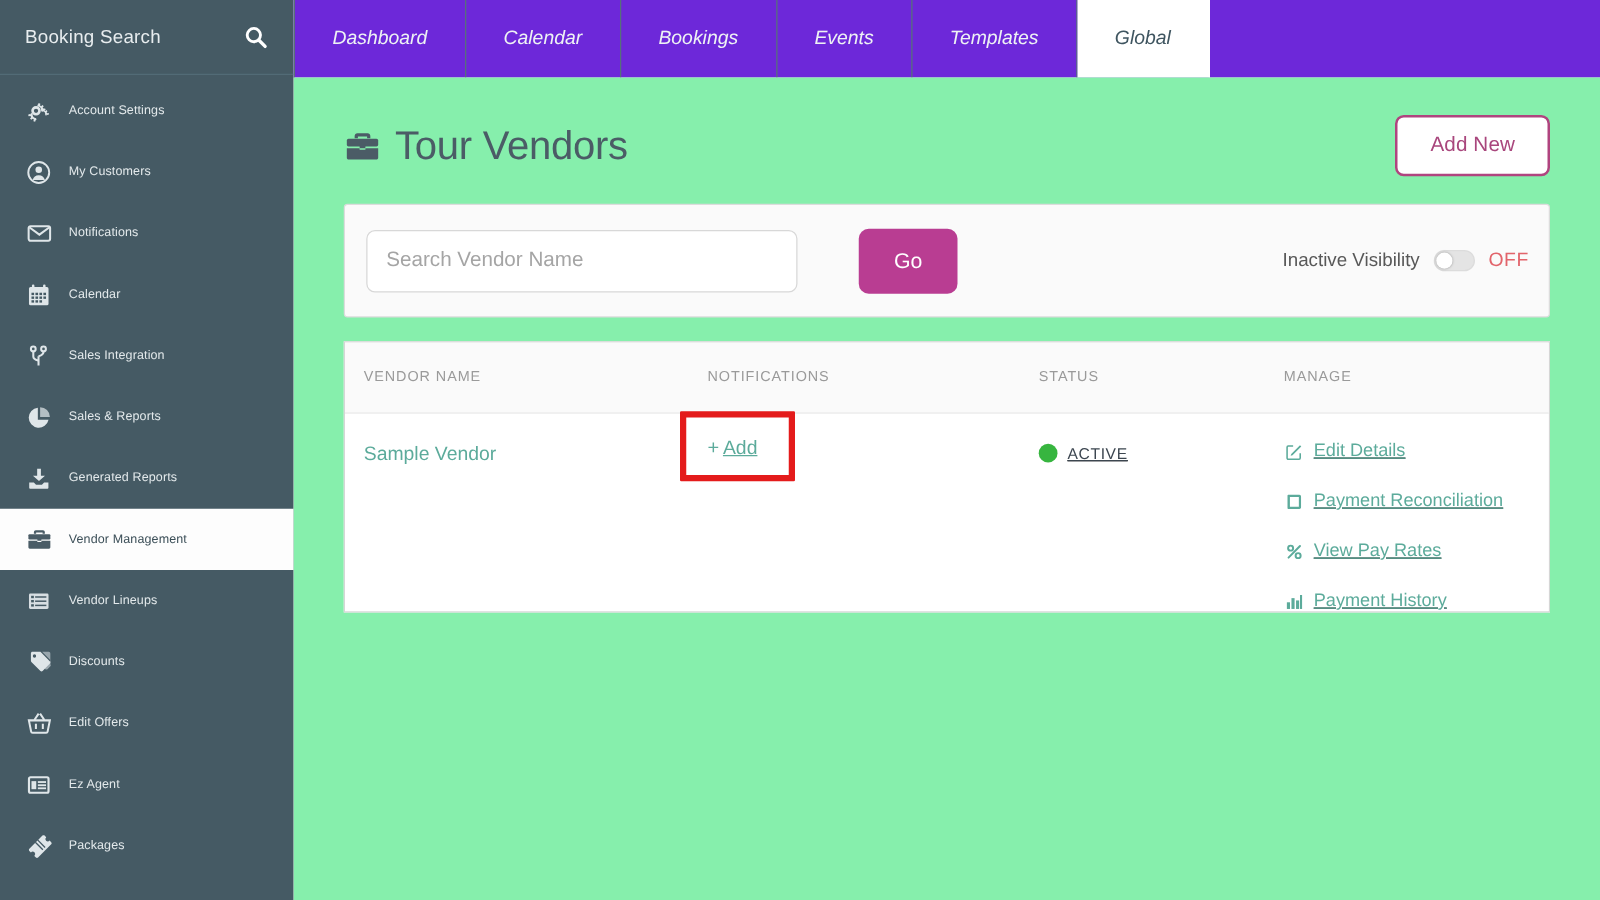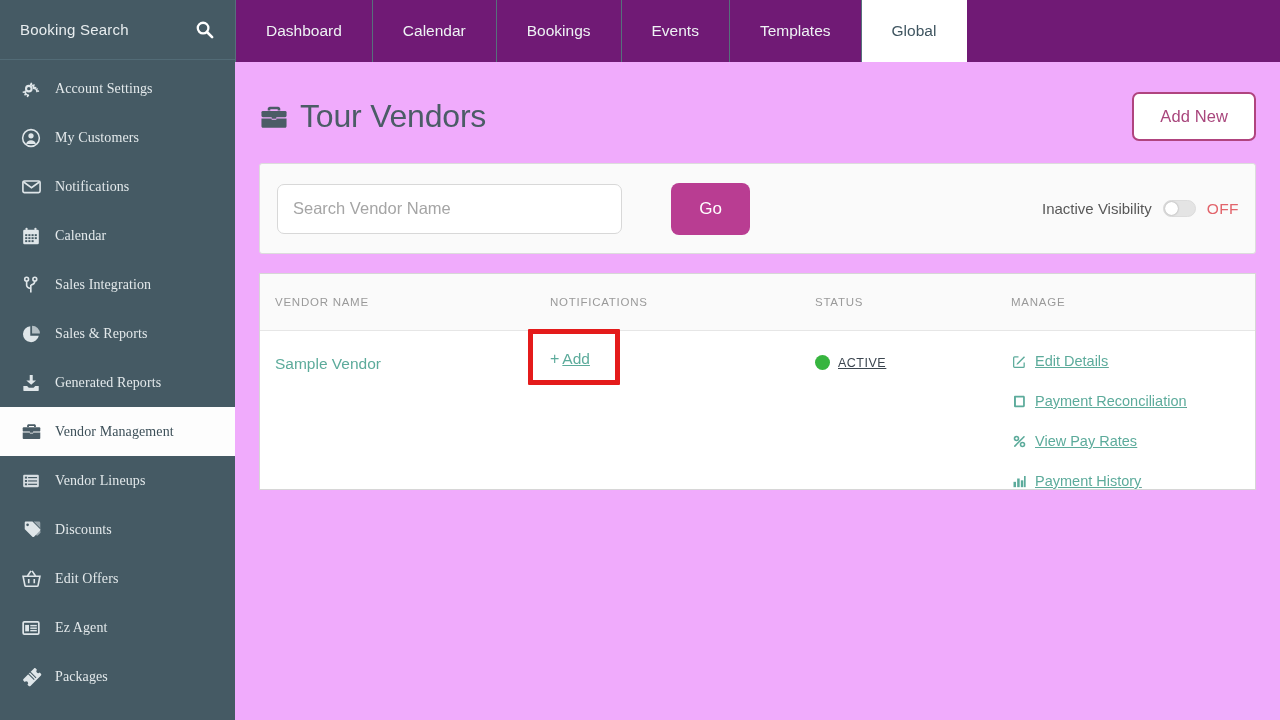--- a/index.html
+++ b/index.html
@@ -55,23 +55,22 @@
 
   .nav-list { padding-top: 4px; }
 
   .nav-item {
     display: flex;
     align-items: center;
     height: 49px;
     padding-left: 16px;
     cursor: pointer;
     color: #e3e9eb;
-    font-size: 14px;
+    font-size: 10px;
     letter-spacing: 0.1px;
-    font-family: Liberation Serif, serif;
   }
 
   .nav-item .nav-icon {
     width: 30px;
     min-width: 30px;
     display: flex;
     align-items: center;
     justify-content: center;
     margin-right: 9px;
     color: #dfe6e9;
@@ -91,24 +90,25 @@
     height: 720px;
     background: #ffffff;
     position: relative;
     display: flex;
     flex-direction: column;
   }
 
   
   .tabbar {
     height: 62px;
-    background: #701a75;
+    background: #6d28d9;
     display: flex;
     align-items: stretch;
     flex: 0 0 62px;
+    font-style: italic;
   }
 
   .tab {
     display: flex;
     align-items: center;
     justify-content: center;
     padding: 0 30px;
     color: #eef2f4;
     font-size: 15.5px;
     border-right: 1px solid #56707b;
@@ -121,22 +121,22 @@
     background: #ffffff;
     color: #3f5560;
     border-right: 1px solid #ffffff;
   }
 
   .tabbar-filler { flex: 1 1 auto; }
 
   
   .content {
     flex: 1 1 auto;
-    padding: 0 24px;
-    background: #f0abfc;
+    padding: 0 40px;
+    background: #86efac;
   }
 
   .page-head {
     display: flex;
     align-items: center;
     justify-content: space-between;
     padding-top: 30px;
     padding-bottom: 22px;
   }
 

